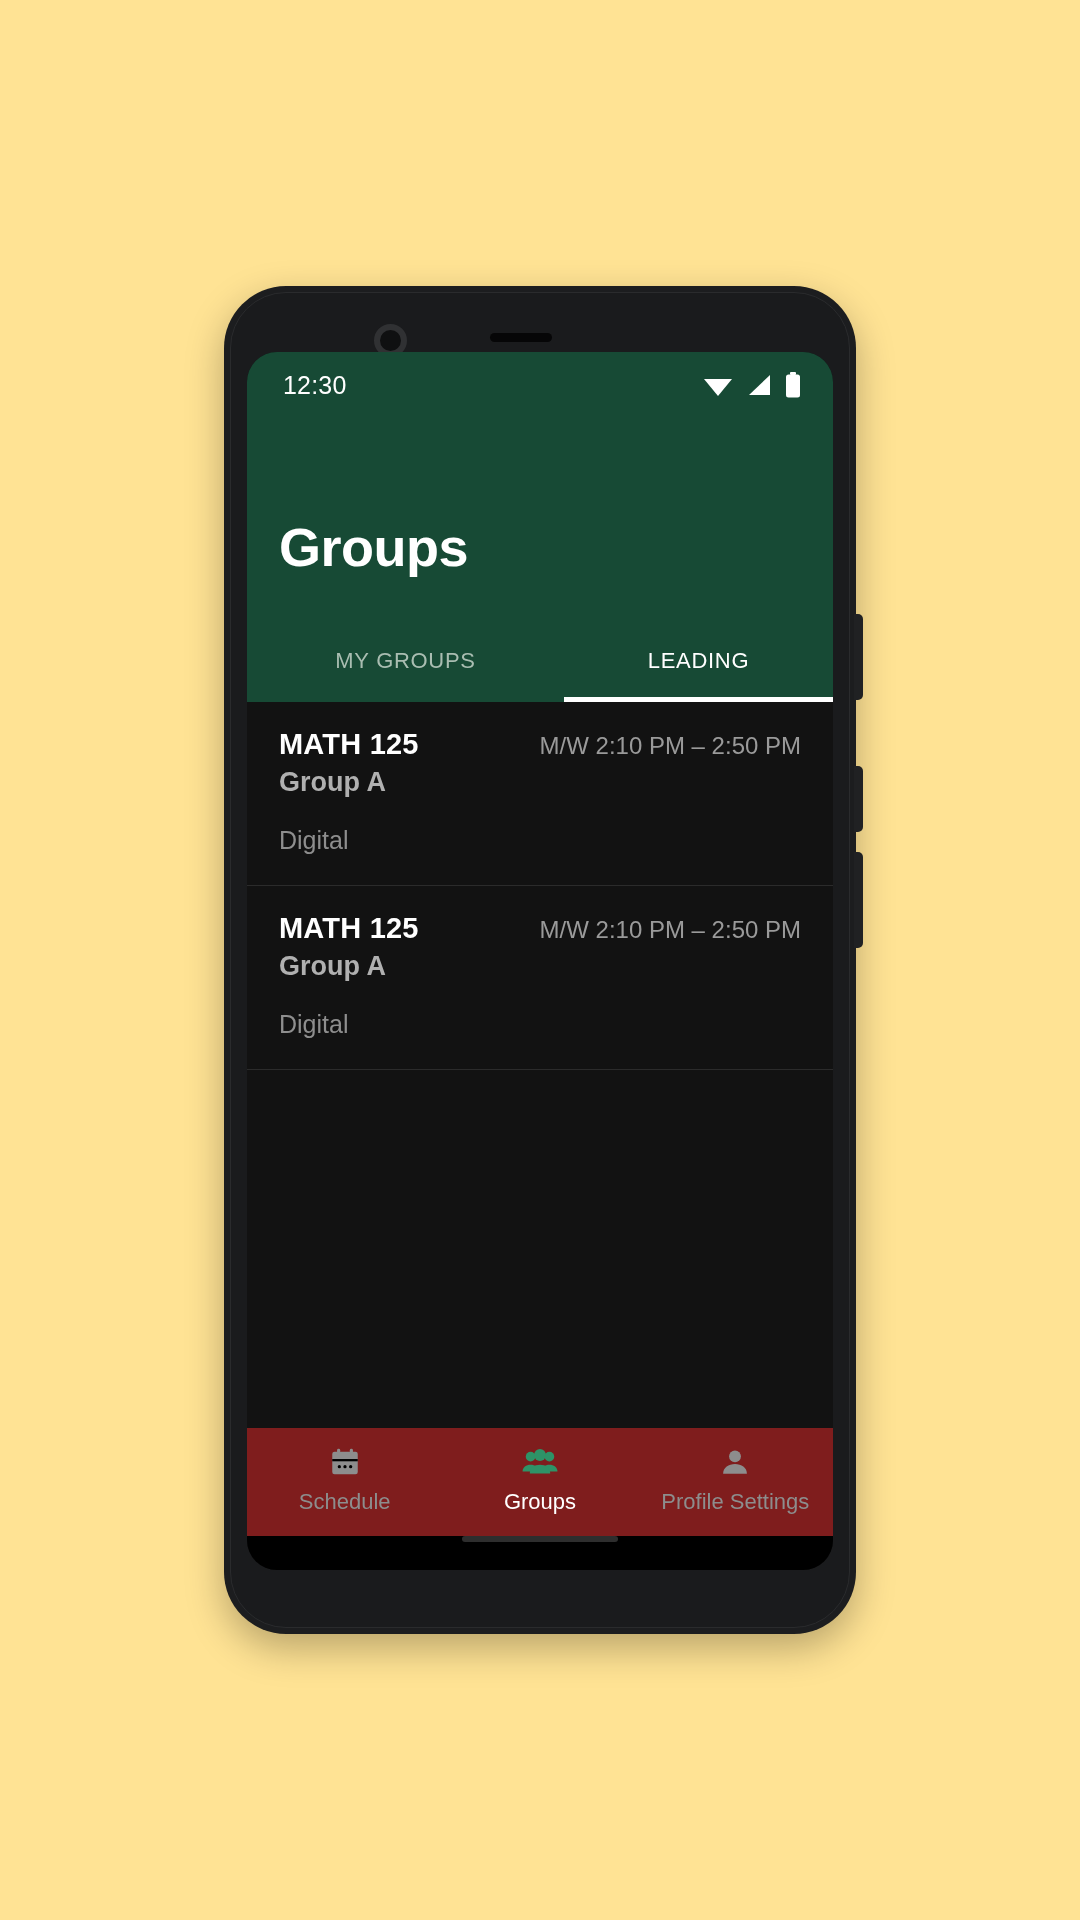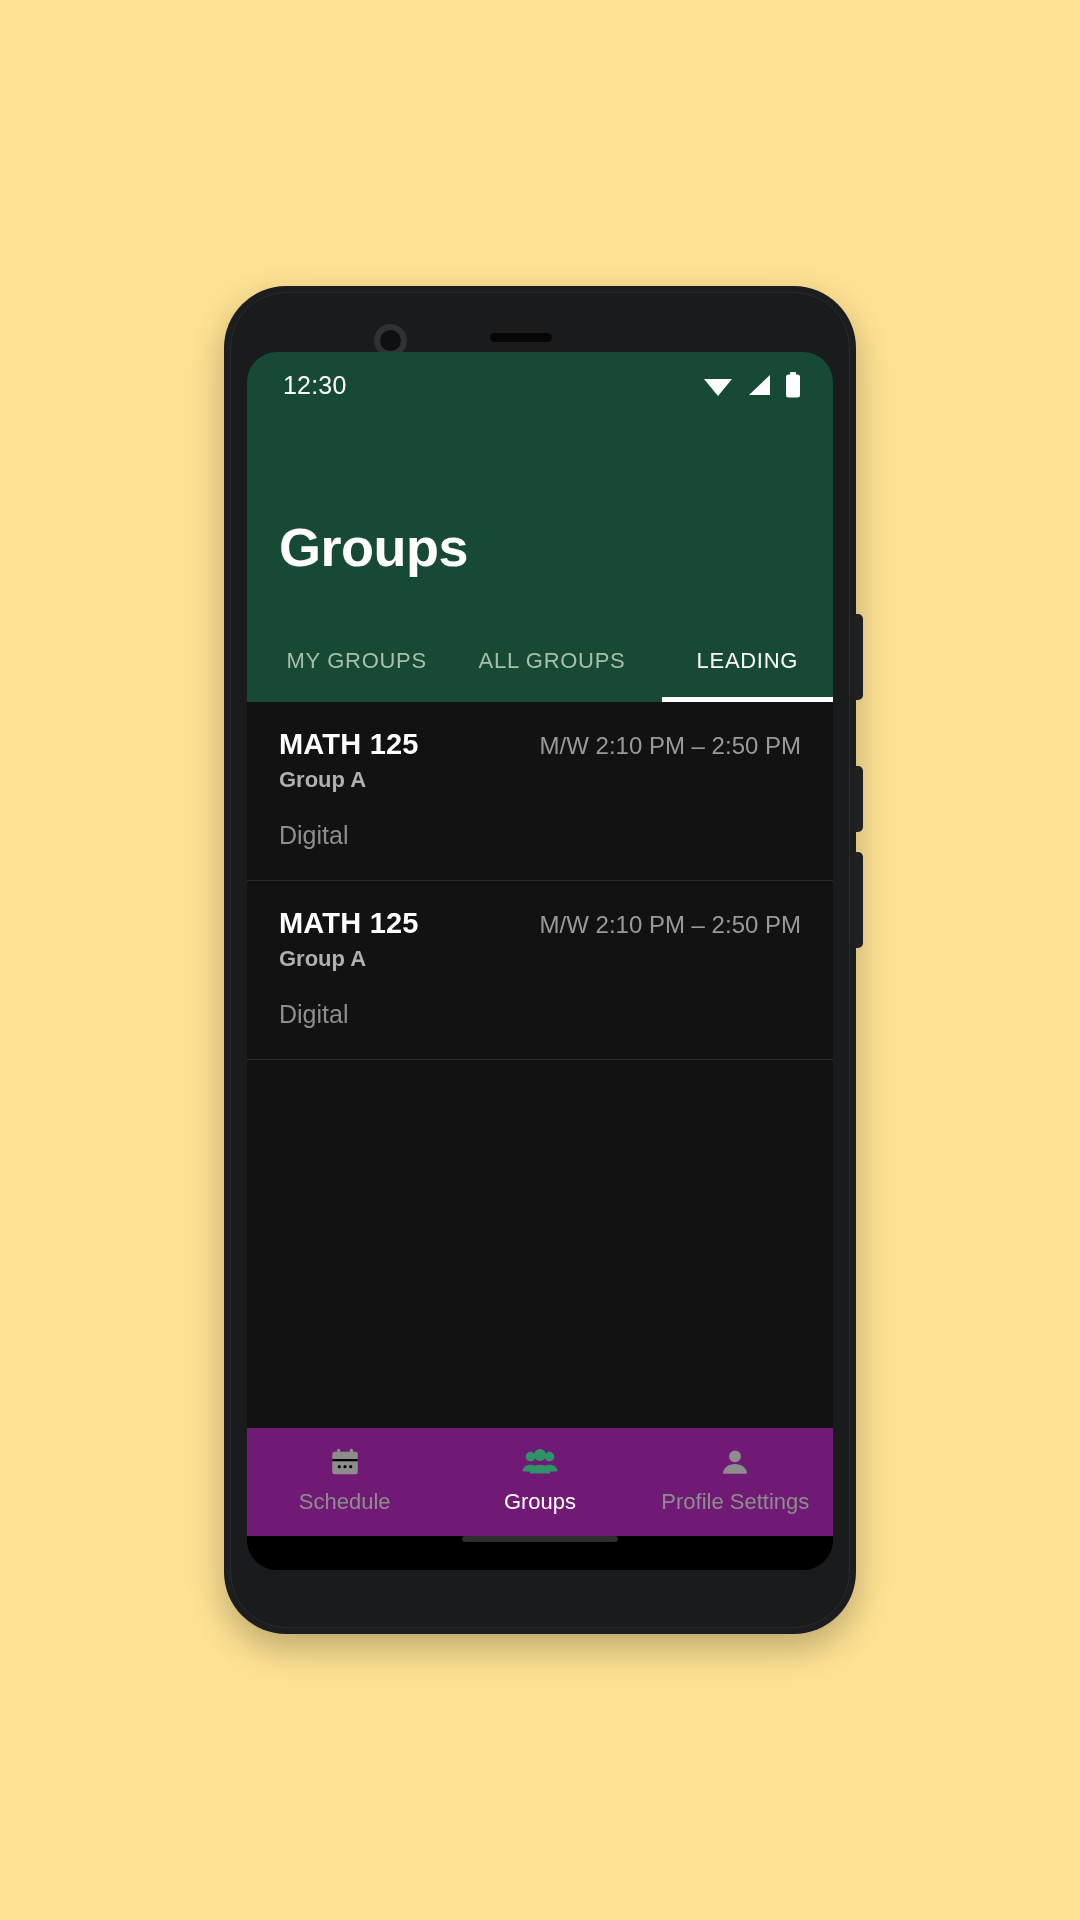--- a/index.html
+++ b/index.html
@@ -132,31 +132,31 @@
     display:flex; align-items:baseline; justify-content:space-between;
     gap:8px;
   }
   .course-code {
     color:#ffffff; font-size:29px; font-weight:700; letter-spacing:.2px;
   }
   .meeting-time {
     color:#9a9a9a; font-size:24px; font-weight:400; white-space:nowrap;
   }
   .group-name {
-    color:#b0b0b0; font-size:22px; font-weight:700; margin-top:6px;
+    color:#b0b0b0; font-size:27px; font-weight:700; margin-top:6px;
   }
   .modality {
     color:#8e8e8e; font-size:25px; font-weight:400; margin-top:28px;
   }
 
   
   .bottom-nav {
     flex:0 0 auto;
     height:108px;
-    background:#701a75;
+    background:#7f1d1d;
     display:flex; align-items:center;
     padding-bottom:4px;
   }
   .nav-item {
     flex:1 1 0;
     display:flex; flex-direction:column; align-items:center; justify-content:center;
     gap:9px; cursor:pointer; user-select:none;
   }
   .nav-label { font-size:22px; color:#8d8d8d; font-weight:400; }
   .nav-item.active .nav-label { color:#ffffff; }
@@ -206,23 +206,20 @@
         </div>
 
         <div class="title-area">
           <div class="page-title">Groups</div>
         </div>
 
         <div class="tabs">
           <div class="tab">
             <span>MY GROUPS</span>
           </div>
-          <div class="tab">
-            <span>ALL GROUPS</span>
-          </div>
           <div class="tab active">
             <span>LEADING</span>
           </div>
         </div>
       </div>
 
       <div class="list">
 
         <div class="group-row">
           <div class="row-top">

